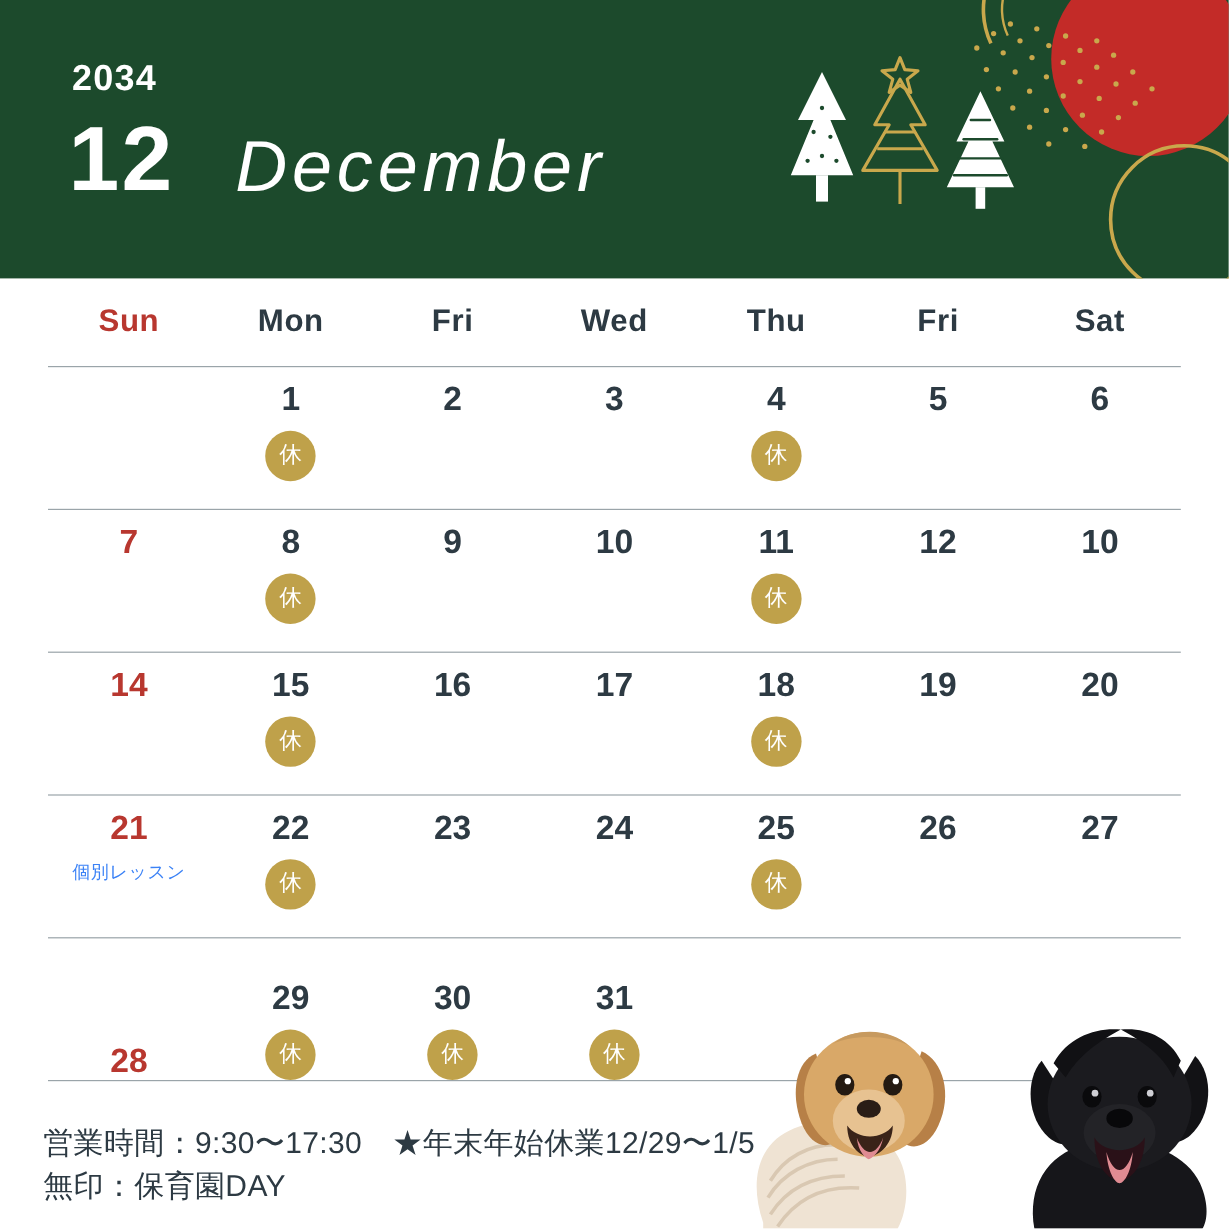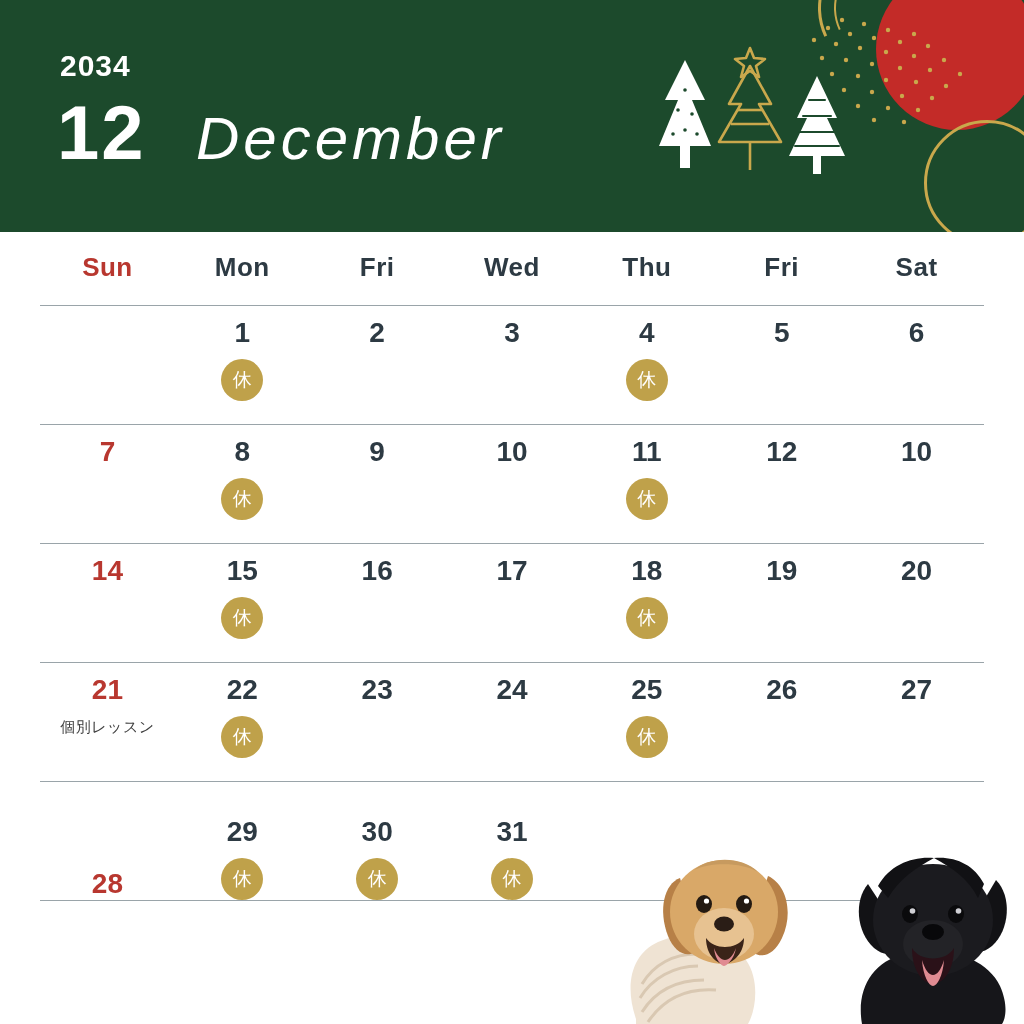--- a/index.html
+++ b/index.html
@@ -177,21 +177,21 @@
     border-radius: 50%;
     background: #bfa14a;
     color: #ffffff;
     font-size: 19px;
     line-height: 42px;
     text-align: center;
   }
   .note {
     margin-top: 12px;
     font-size: 15px;
-    color: #404040;
+    color: #3b82f6;
     letter-spacing: 0.5px;
     text-align: center;
   }
 
   
   .footer {
     position: absolute;
     left: 36px;
     top: 936px;
     width: 700px;
@@ -521,14 +521,18 @@
 
       <ellipse cx="89" cy="116" rx="30" ry="24" fill="#232327"></ellipse>
 
       <ellipse cx="89" cy="104" rx="11" ry="8" fill="#08080a"></ellipse>
 
       <path d="M68 120 C76 134 102 134 110 120 C110 144 98 156 89 156 C80 156 68 144 68 120 Z" fill="#2a1118"></path>
       <path d="M78 132 C84 152 94 152 100 132 C99 148 93 158 89 158 C85 158 79 148 78 132 Z" fill="#e08b92"></path>
     </svg>
   </div>
 
+  <div class="footer">
+    <div class="footer-line">営業時間：9:30〜17:30　★年末年始休業12/29〜1/5</div>
+    <div class="footer-line">無印：保育園DAY</div>
+  </div>
 
 </div>
 
 </body></html>

